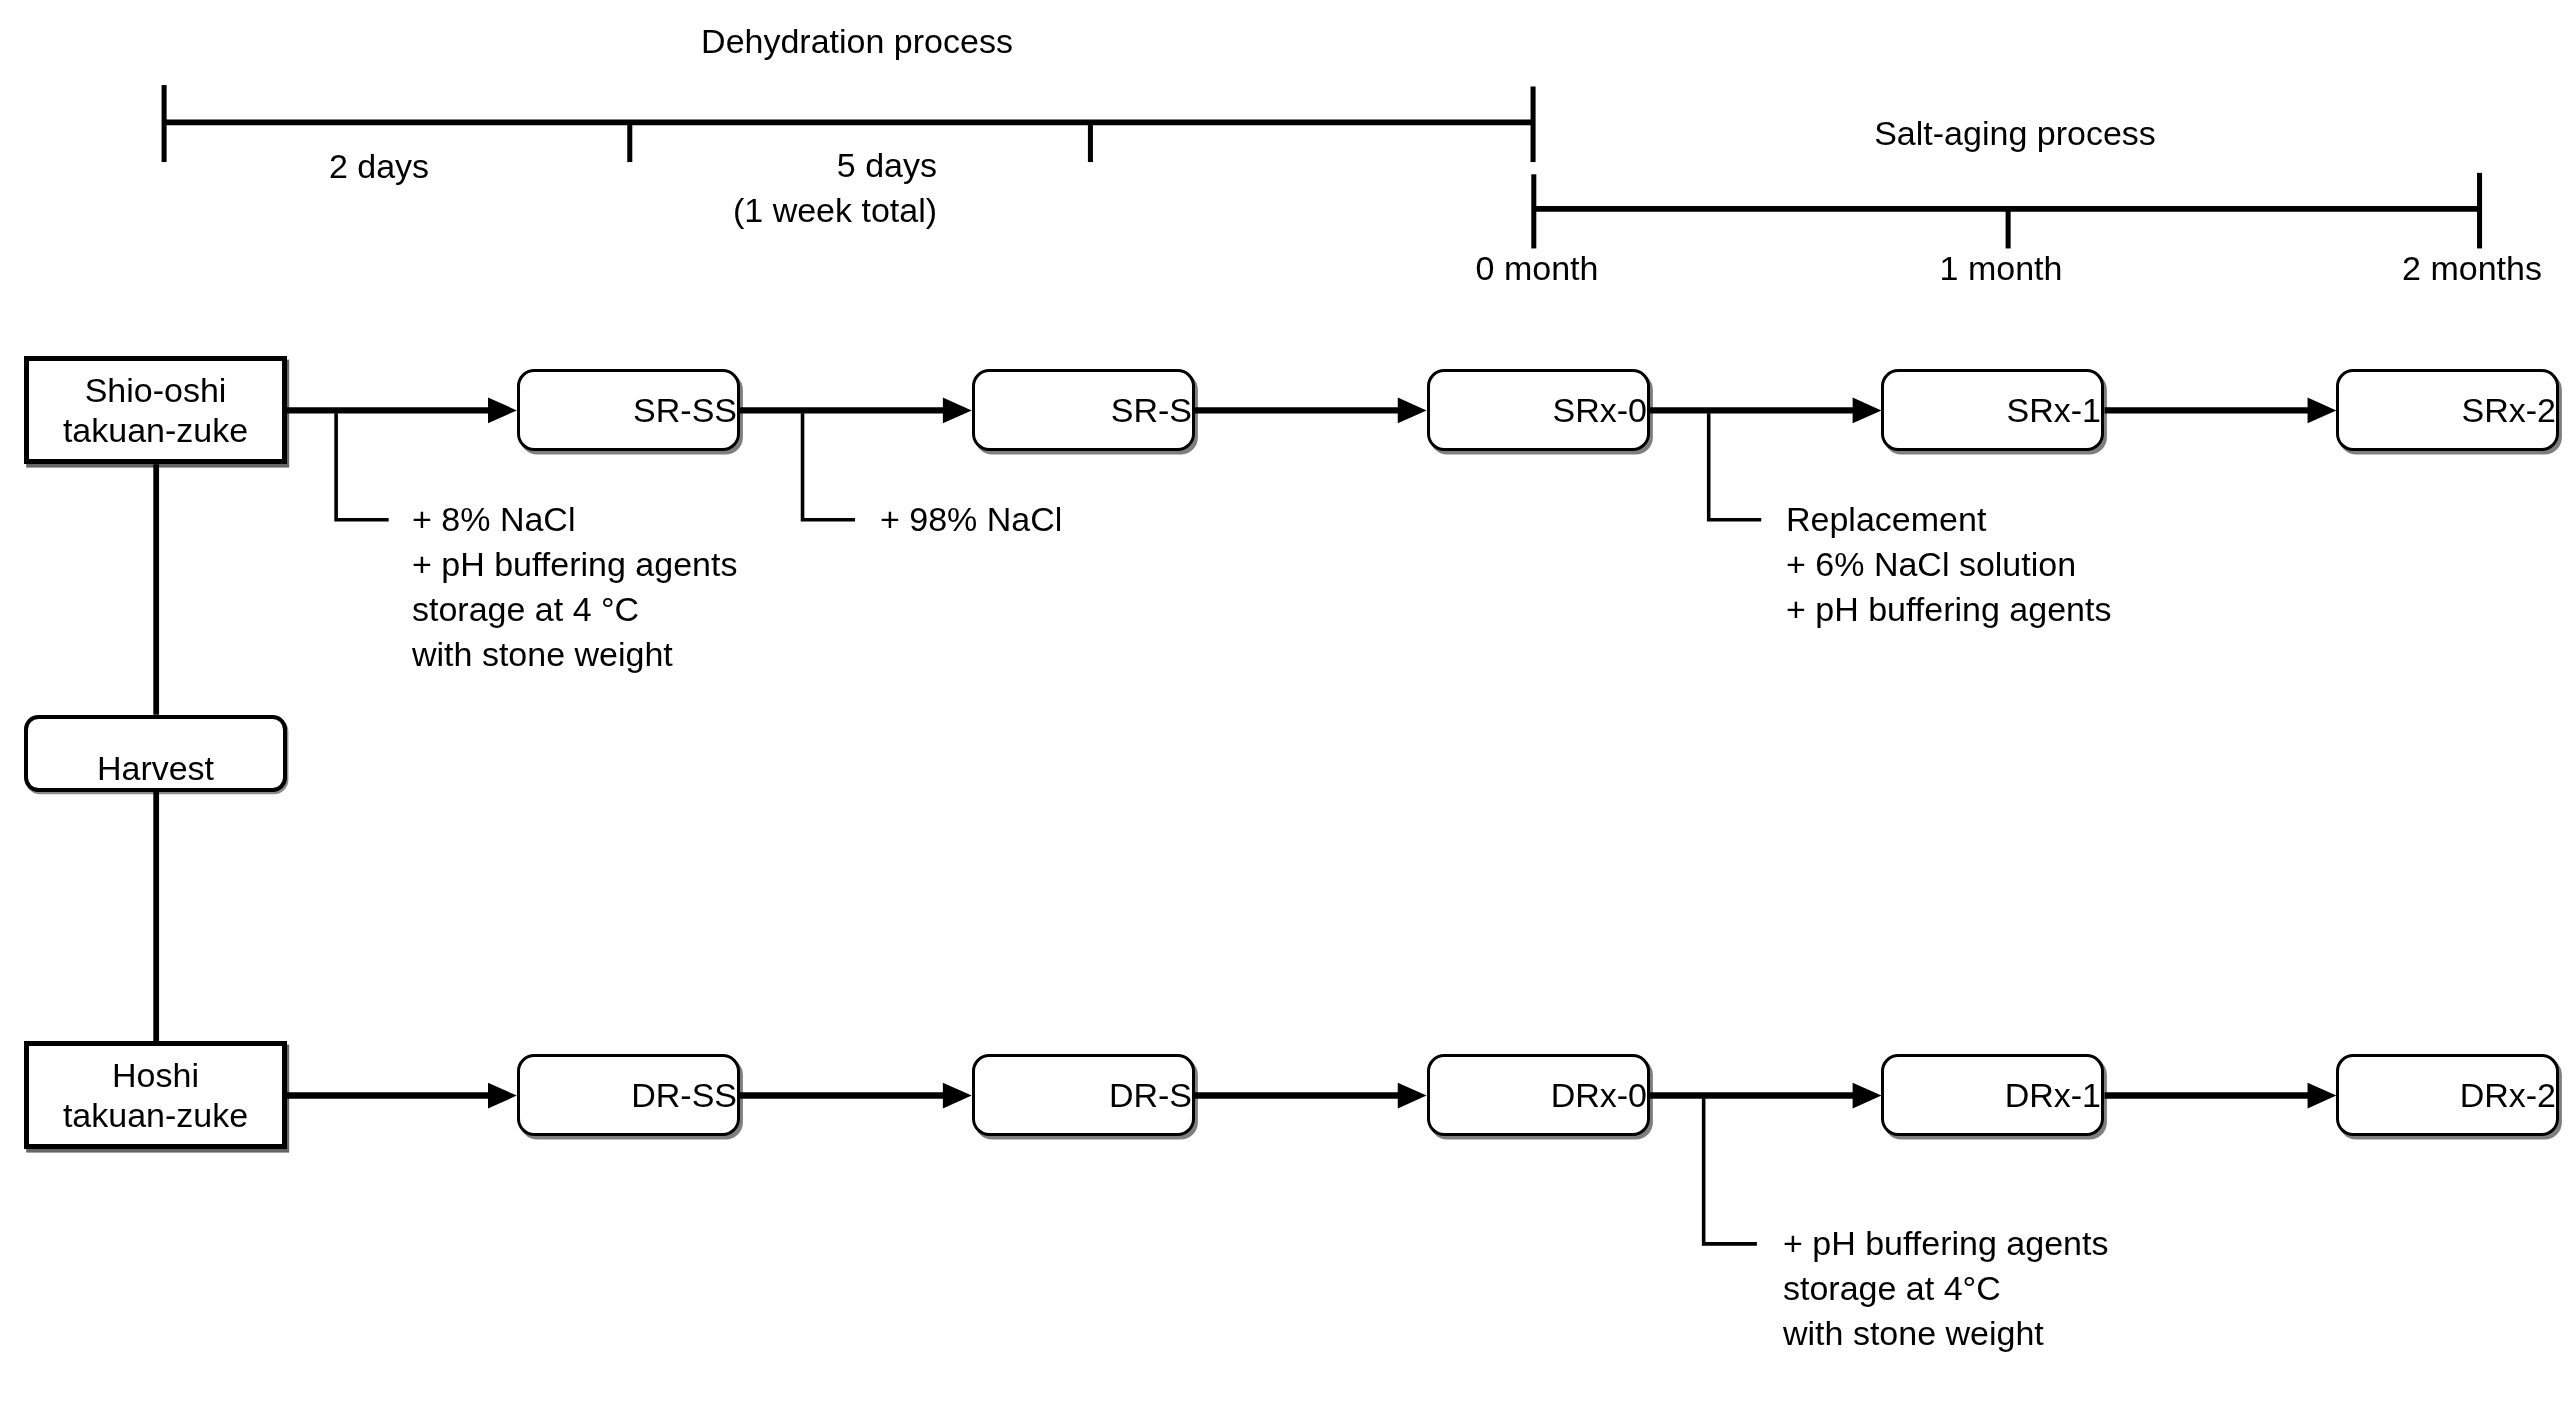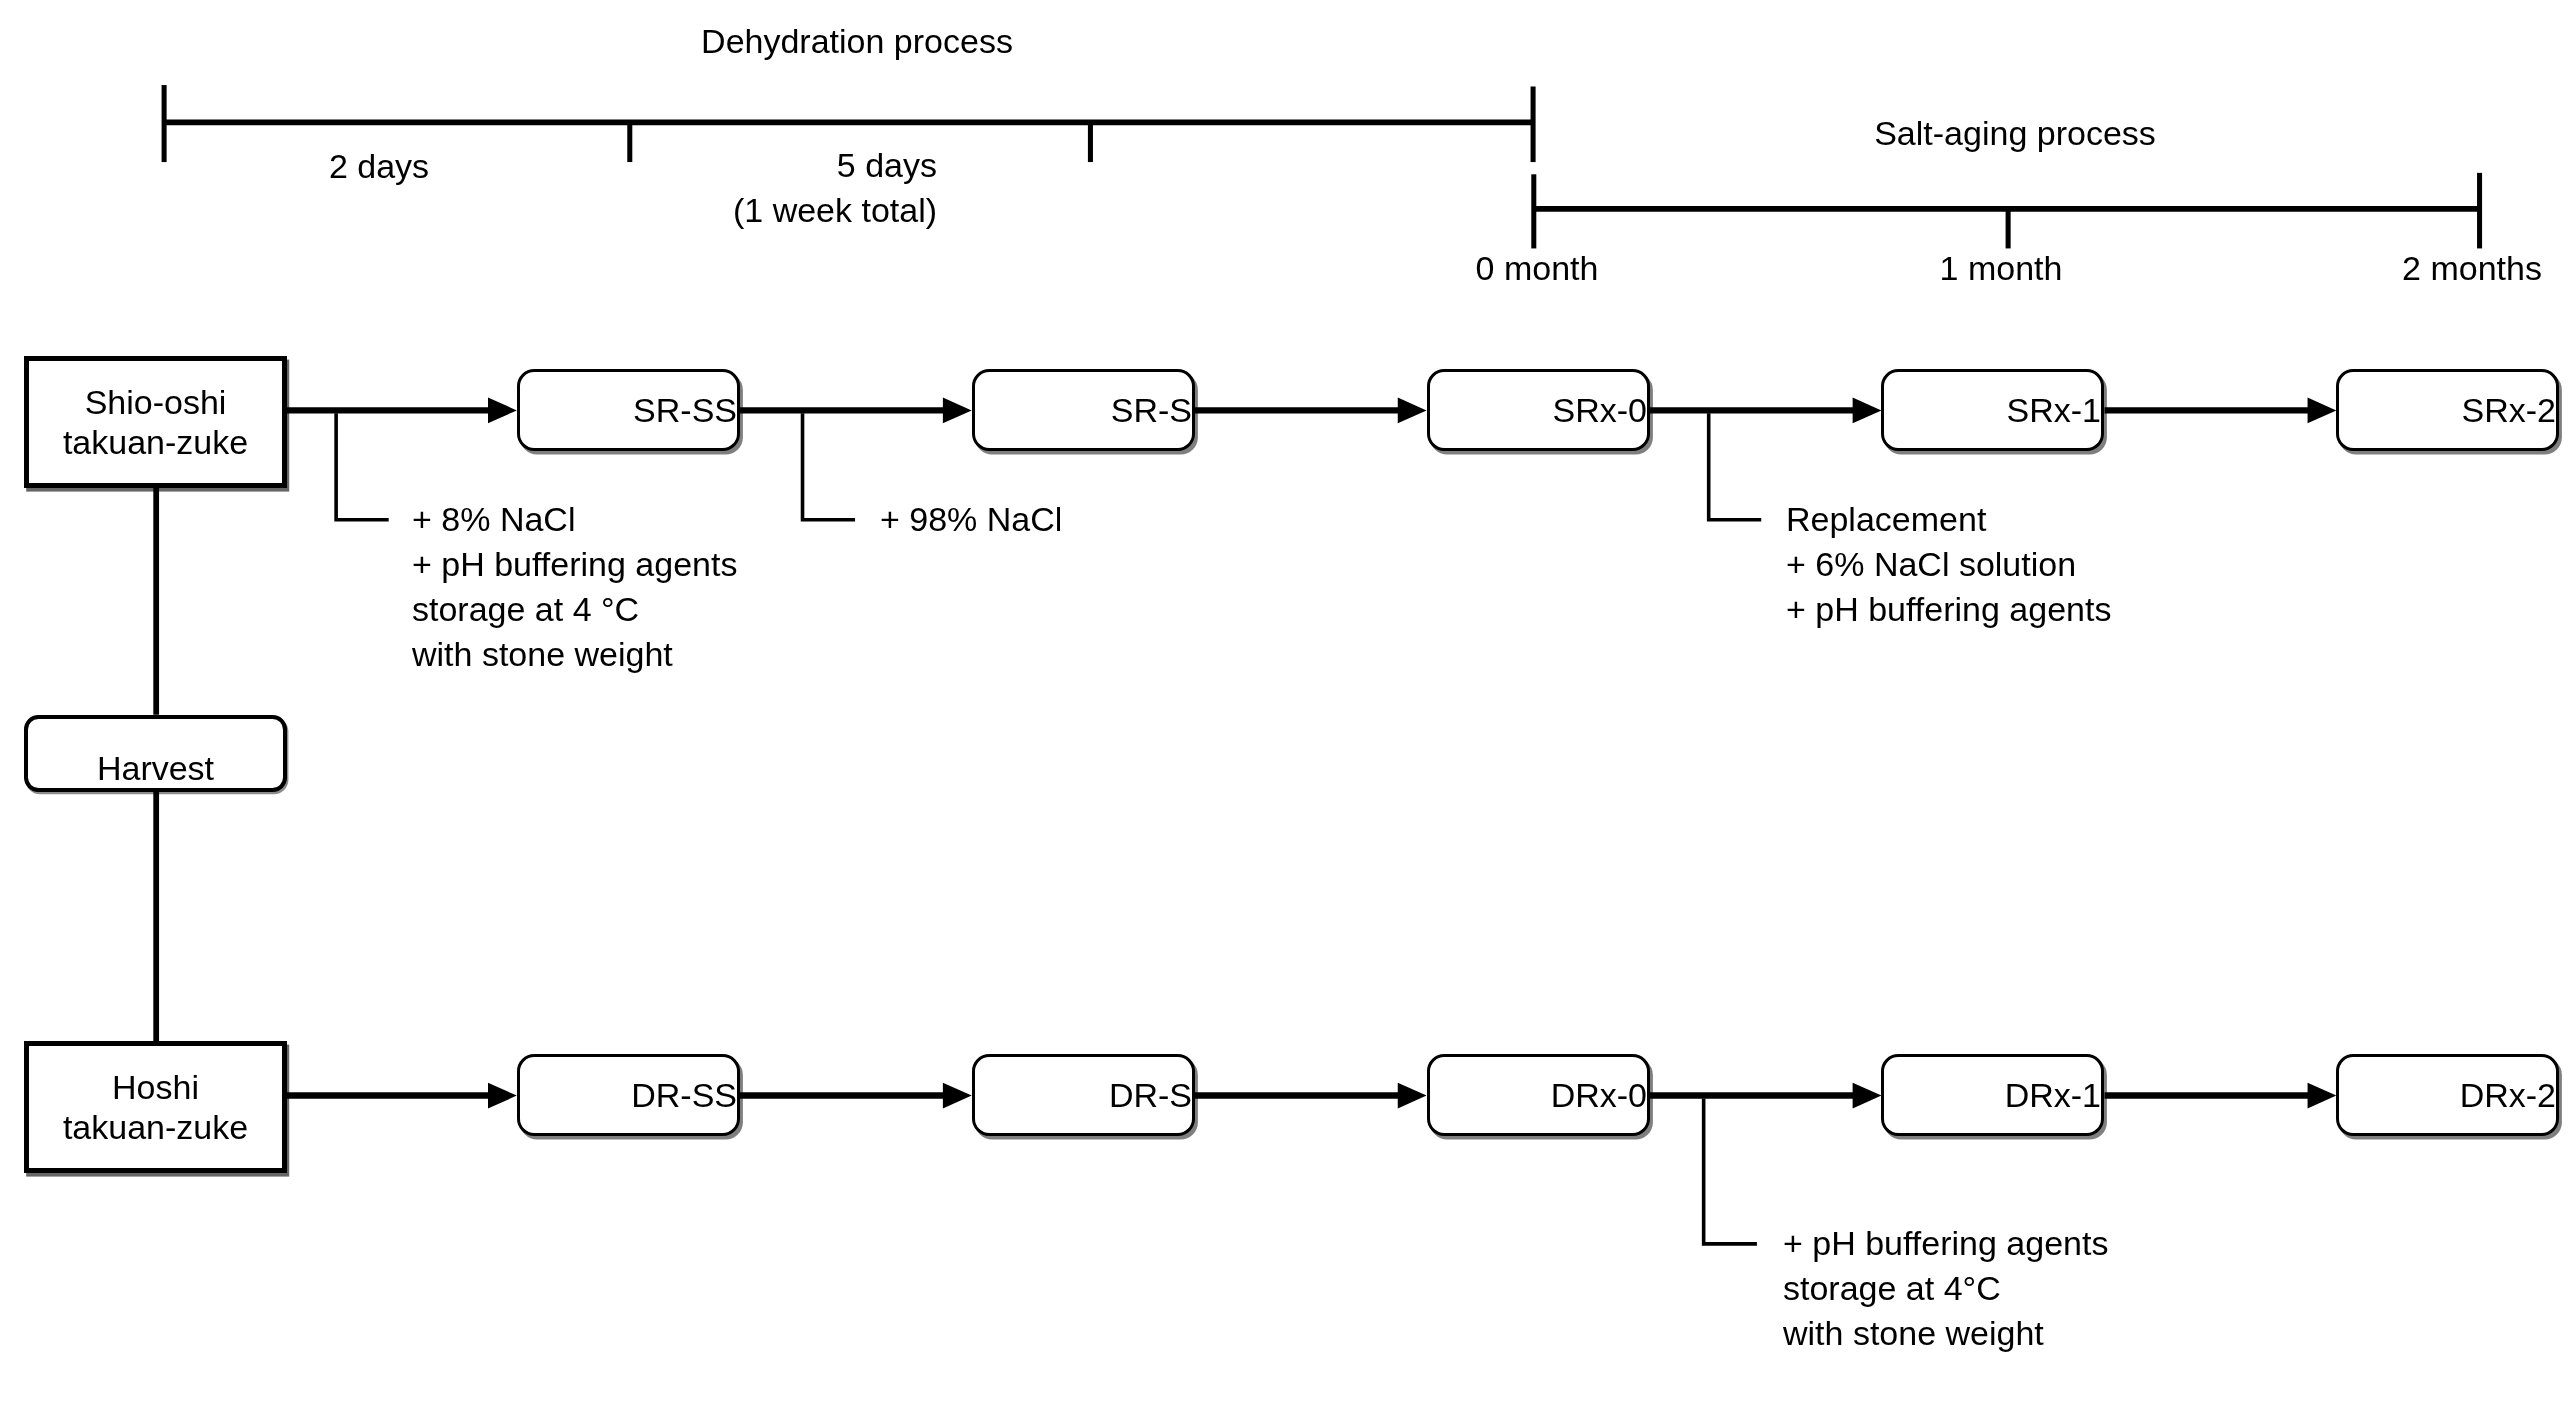--- a/index.html
+++ b/index.html
@@ -16,21 +16,21 @@
        font-size:34px;line-height:45px;text-align:right;}
   .annot{position:absolute;font-size:34px;line-height:45px;white-space:nowrap;text-align:left;}
   .flowbox{
     position:absolute;width:223px;height:82px;
     border:3.6px solid #000;border-radius:17.3px;background:#fff;
     box-shadow:2.9px 3.6px 0 rgba(0,0,0,0.5);
     display:flex;align-items:center;justify-content:flex-end;
     font-size:34px;box-sizing:border-box;
   }
   .srcbox{
-    position:absolute;left:24px;width:263px;height:132px;
+    position:absolute;left:24px;width:263px;height:108px;
     border:5.8px solid #000;background:#fff;
     box-shadow:2.2px 3.6px 0 rgba(0,0,0,0.6);
     display:flex;flex-direction:column;align-items:center;justify-content:center;
     font-size:34px;line-height:40px;box-sizing:border-box;text-align:center;
   }
   .harvestbox{
     position:absolute;left:24px;top:715px;width:263px;height:77px;
     border:4.3px solid #000;border-radius:14.4px;background:#fff;
     box-shadow:1.4px 2.2px 0 rgba(0,0,0,0.45);
     display:flex;align-items:flex-end;justify-content:center;

